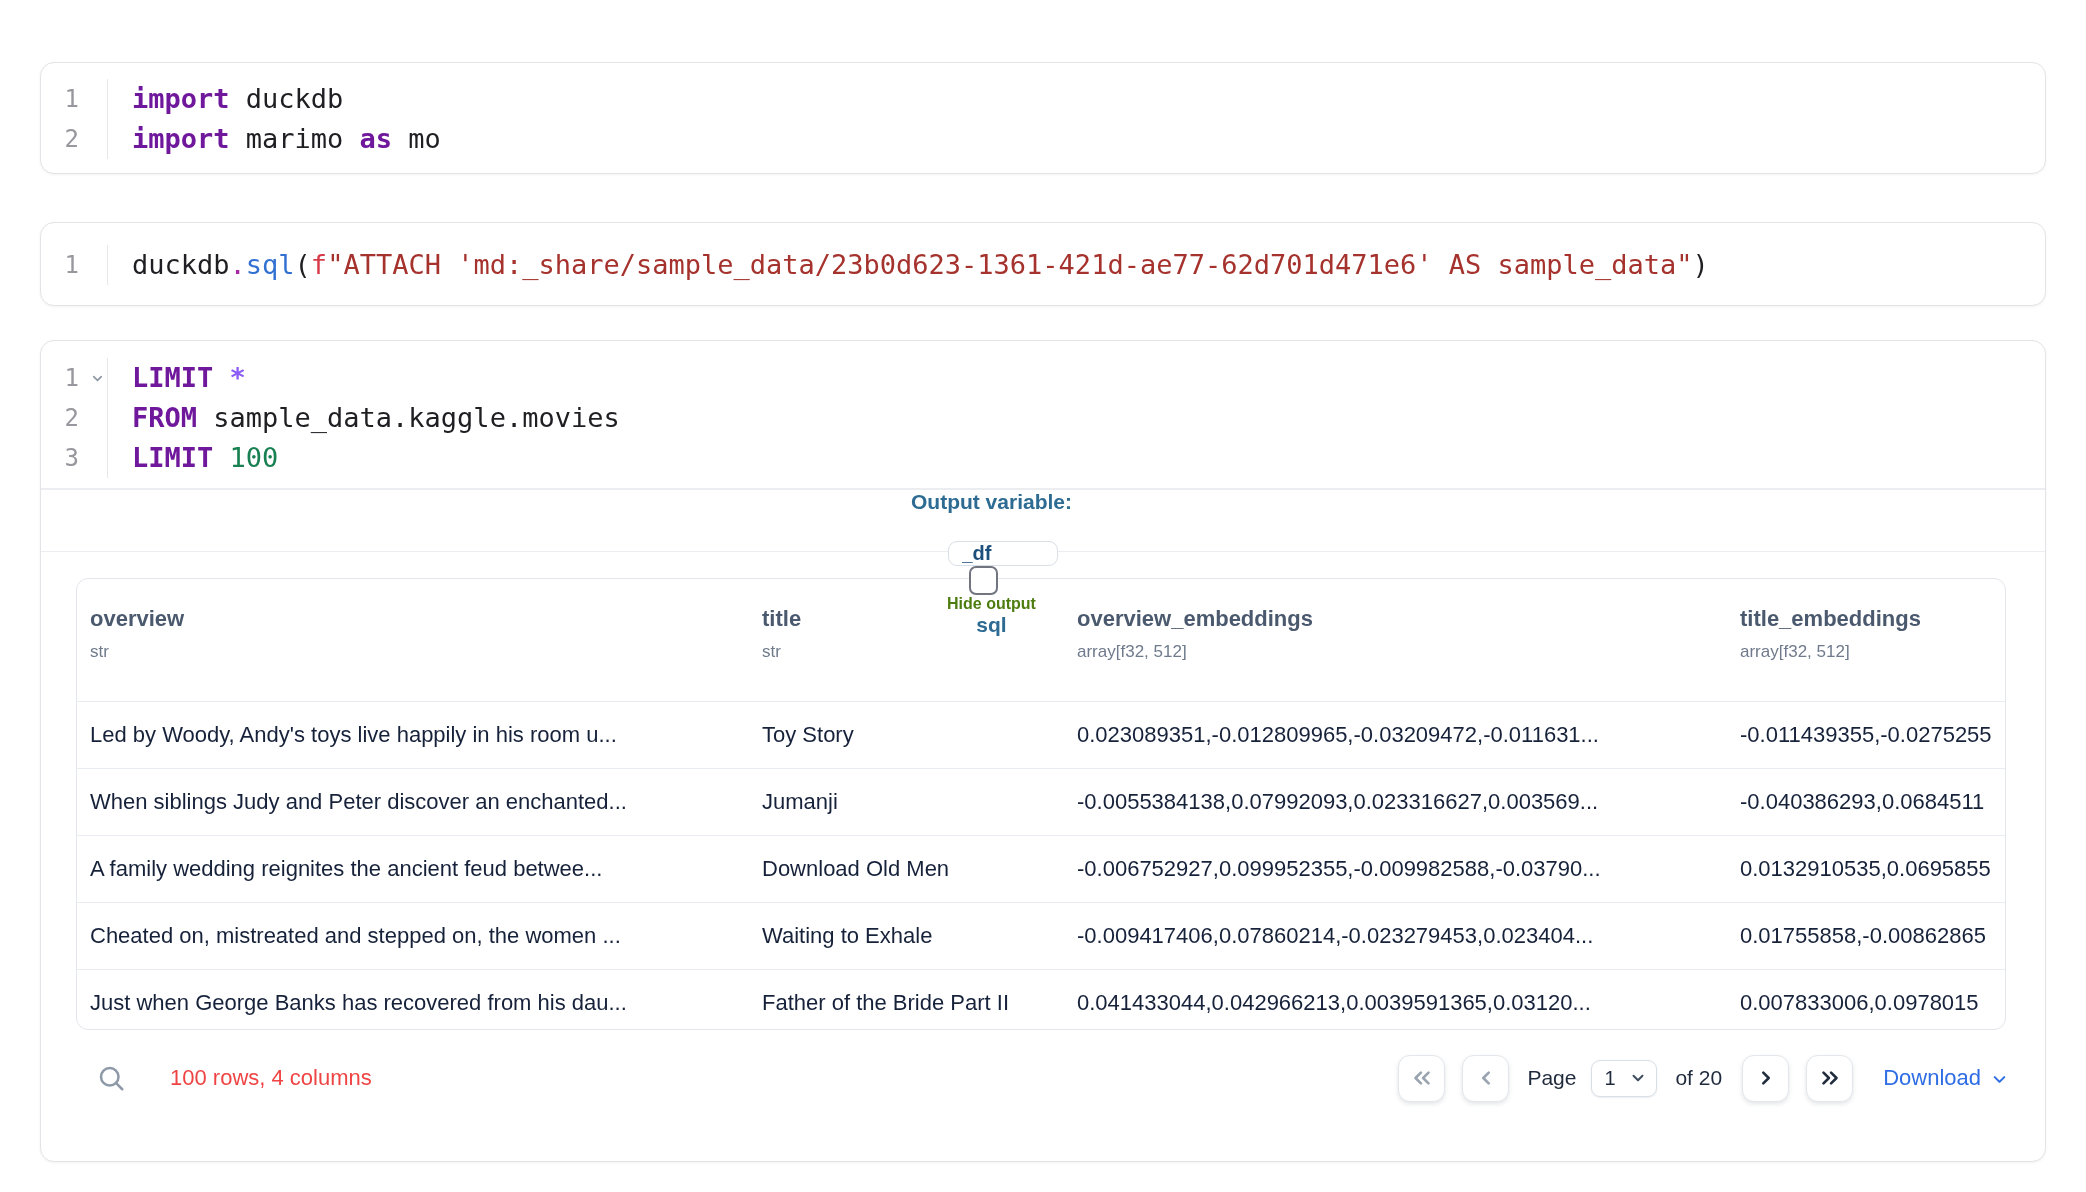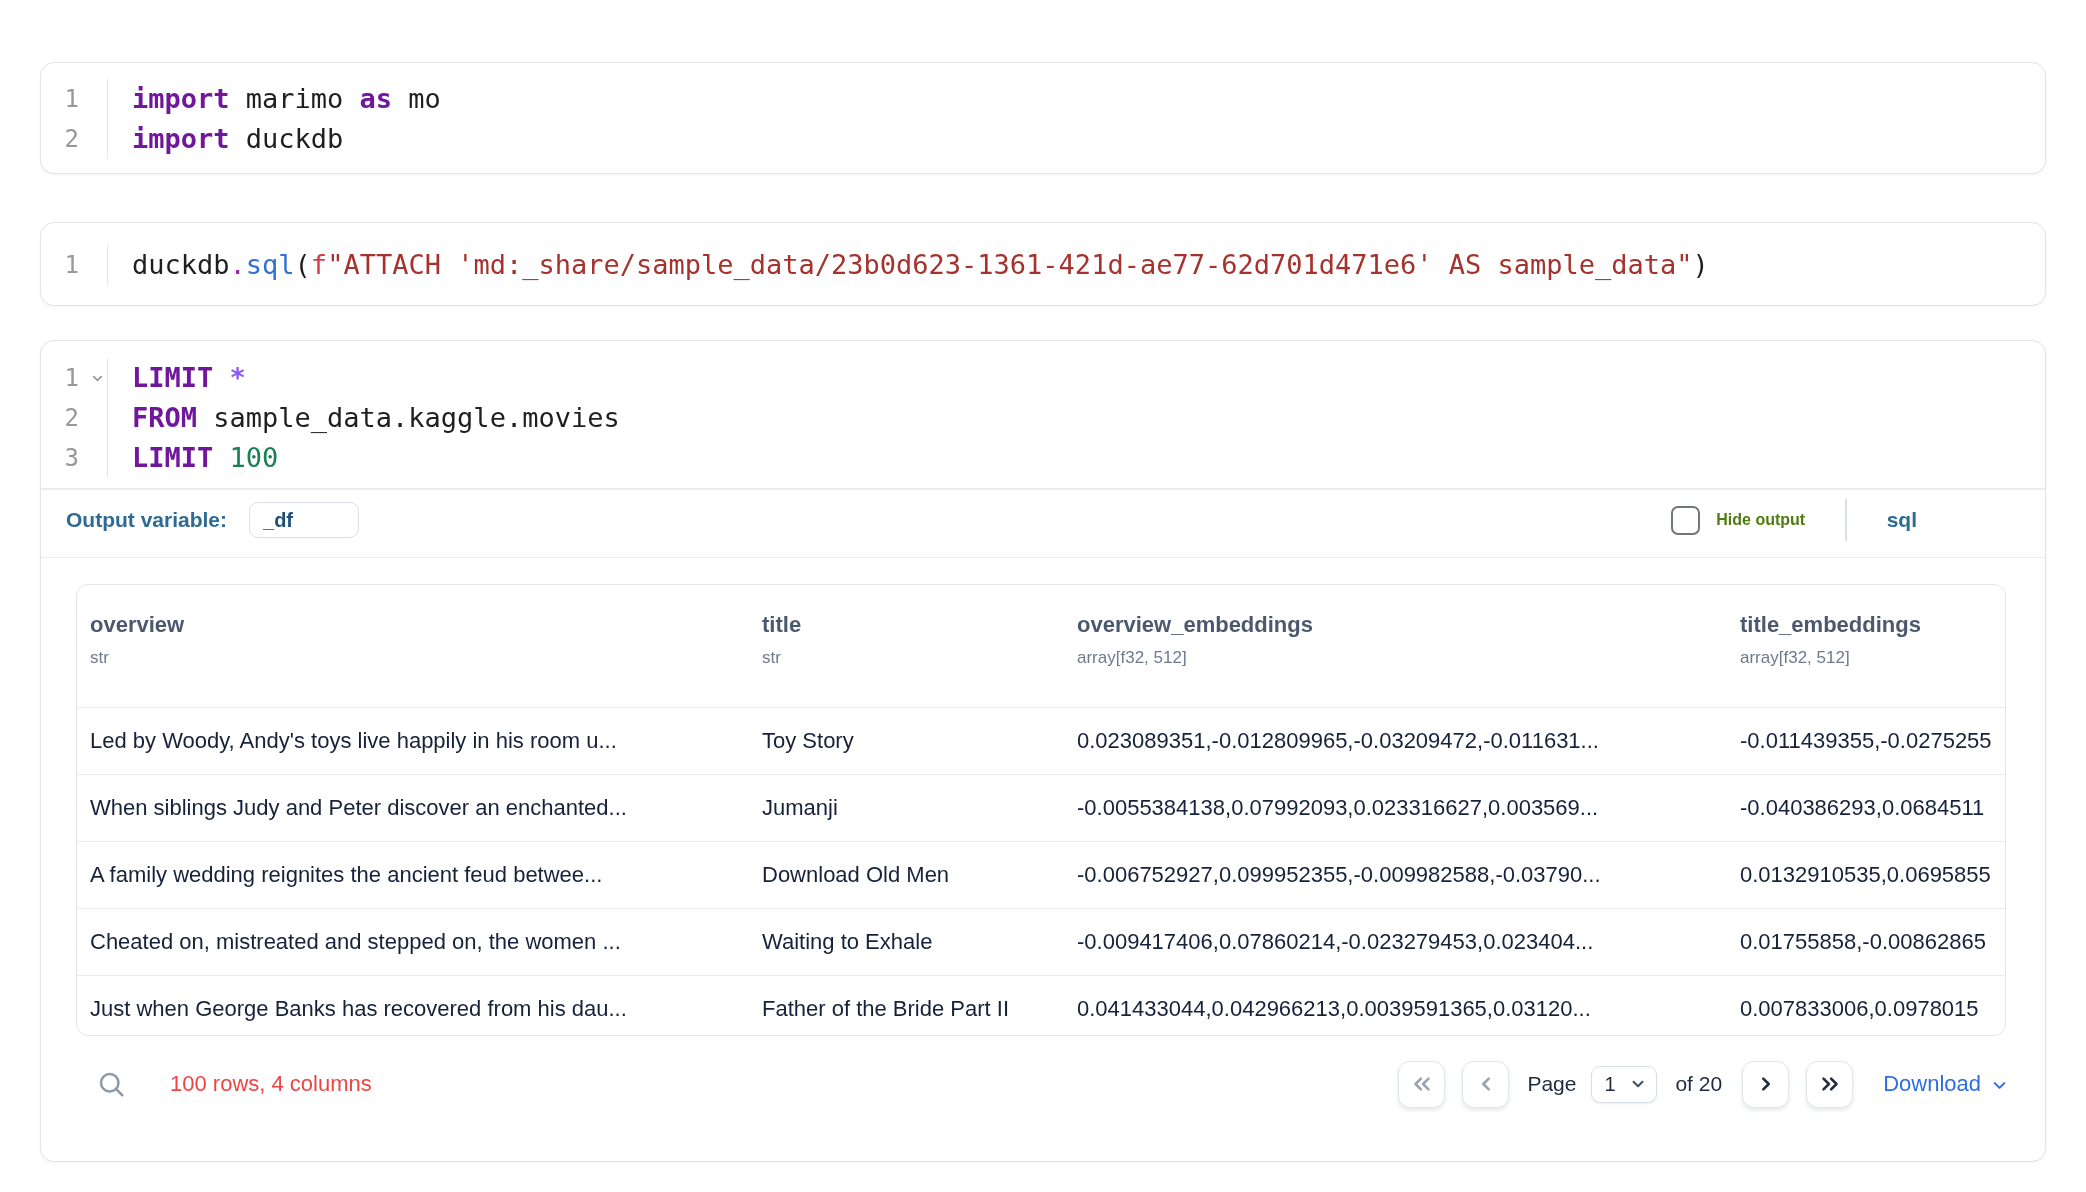--- a/index.html
+++ b/index.html
@@ -29,25 +29,25 @@
   .tok-op{color:#a626a4;}
   .tok-fn{color:#3270d2;}
   .tok-fstr{color:#d73a49;}
   .tok-str{color:#a5322d;}
   .tok-num{color:#188051;}
   .tok-star{color:#8b5cf6;font-weight:700;}
 
   .h-div{height:1.5px;background:#ebedf0;}
 
   
-  .output-bar{height:61px;display:flex;align-items:center;padding:0 128px 6px 25px;}
+  .output-bar{height:61px;display:flex;align-items:center;padding:0 128px 0 25px;flex-direction:column;}
   .ov-label{font-size:21px;font-weight:700;color:#2d6b93;}
   .ov-input{margin-left:22px;width:82px;height:34px;border:1.5px solid #d9dfe6;border-radius:9px;
             padding:0 13px;font-family:"Liberation Sans",sans-serif;
-            font-size:20px;font-weight:700;color:#1d4f7c;outline:none;}
+            font-size:20px;font-weight:700;color:#1d4f7c;outline:none;margin-top:27px;}
   .bar-spacer{flex:1;}
   .checkbox{width:25px;height:25px;border:2.5px solid #70757f;border-radius:7px;background:#fff;
             margin-right:16px;flex:none;}
   .hide-label{font-size:16px;font-weight:700;color:#4d7c0f;}
   .v-div{width:1.5px;height:42px;background:#dadfe5;margin:0 40px;}
   .lang-label{font-size:21px;font-weight:700;color:#2d6b93;}
 
   
   .table-card{margin:26px 39px 0 35px;height:452px;box-sizing:border-box;
               border:1.5px solid #e2e6eb;border-radius:12px;overflow:hidden;background:#fff;}
@@ -83,21 +83,21 @@
 <body>
 
 <div class="page">
 
   <div class="cell" id="cell1">
     <div class="code-area">
         <div class="gutter-col">
           <div class="ln-wrap"><span>1</span></div>
           <div class="ln-wrap"><span>2</span></div>
         </div>
-        <div class="code-col"><div class="code-line"><span class="tok-kw">import</span><span class="tok-pl"> marimo </span><span class="tok-kw">as</span><span class="tok-pl"> mo</span></div><div class="code-line"><span class="tok-kw">import</span><span class="tok-pl"> duckdb</span></div></div>
+        <div class="code-col"><div class="code-line"><span class="tok-kw">import</span><span class="tok-pl"> duckdb</span></div><div class="code-line"><span class="tok-kw">import</span><span class="tok-pl"> marimo </span><span class="tok-kw">as</span><span class="tok-pl"> mo</span></div></div>
       </div>
   </div>
 
   <div class="cell" id="cell2">
     <div class="code-area">
         <div class="gutter-col">
           <div class="ln-wrap"><span>1</span></div>
         </div>
         <div class="code-col"><div class="code-line"><span class="tok-pl">duckdb</span><span class="tok-op">.</span><span class="tok-fn">sql</span><span class="tok-pl">(</span><span class="tok-fstr">f</span><span class="tok-str">"ATTACH 'md:_share/sample_data/23b0d623-1361-421d-ae77-62d701d471e6' AS sample_data"</span><span class="tok-pl">)</span></div></div>
       </div>

